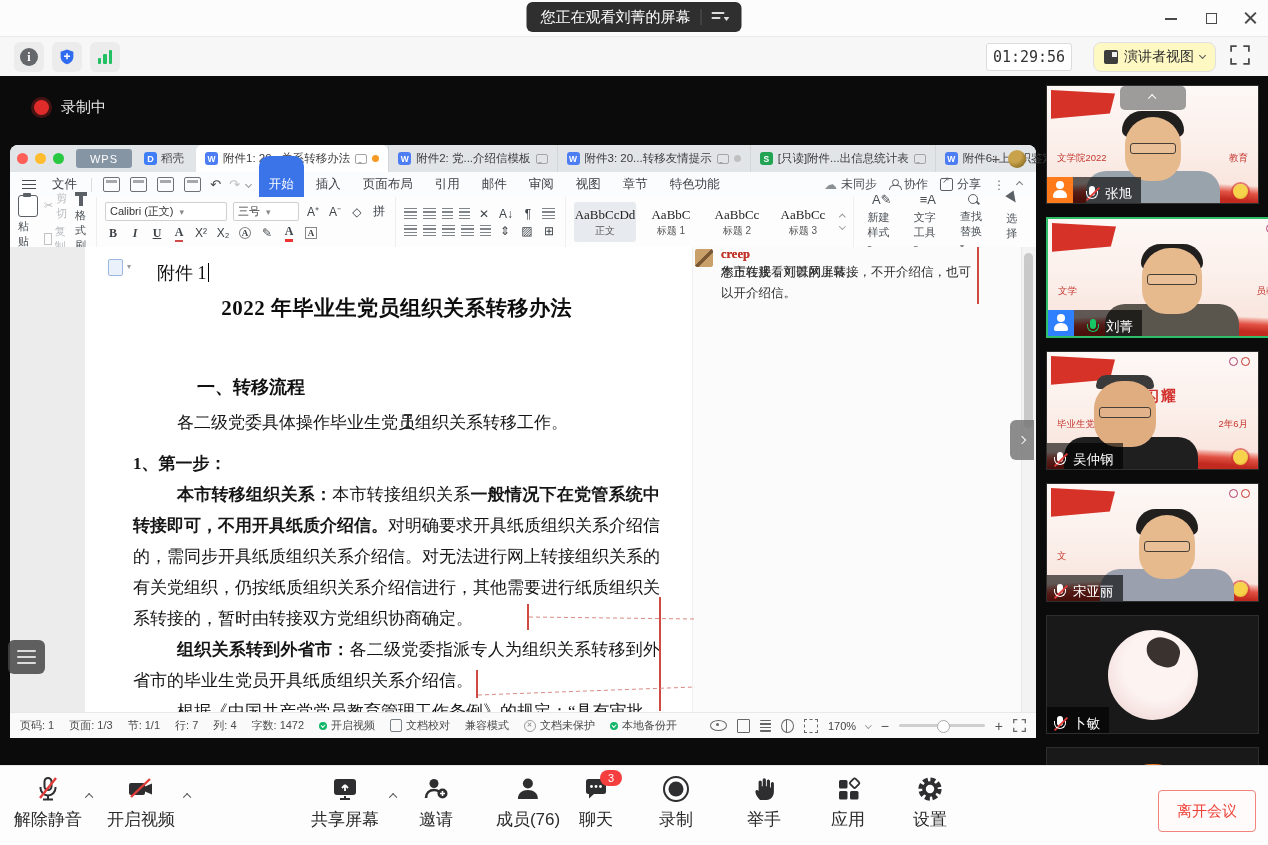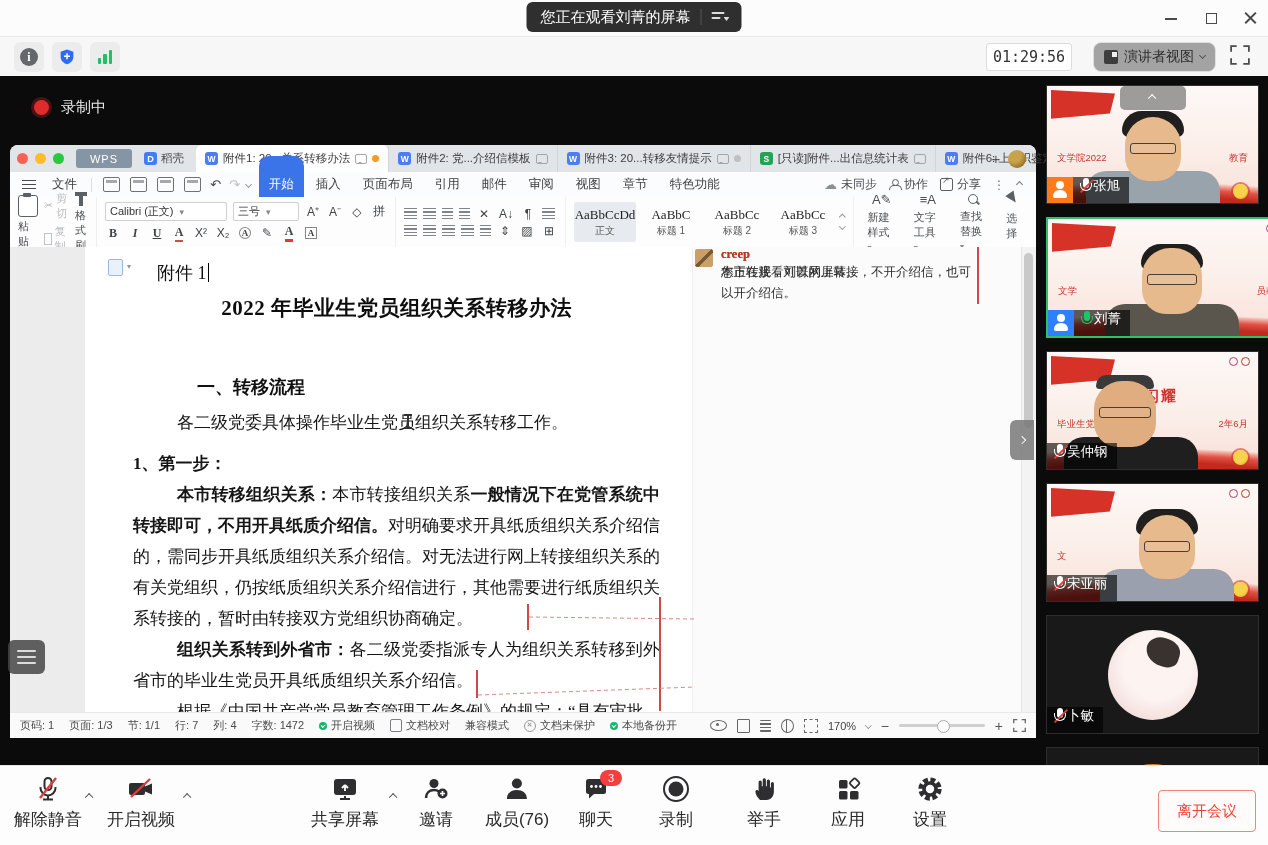--- a/index.html
+++ b/index.html
@@ -29,21 +29,21 @@
            border-bottom:1px solid #e2e2e2;}
   .ib-btn{position:absolute;top:5px;width:30px;height:30px;background:#ececec;border-radius:6px;
           display:flex;align-items:center;justify-content:center;cursor:pointer;}
   .info-circ{width:18px;height:18px;border-radius:50%;background:#64686c;color:#fff;font-size:12px;
              font-weight:bold;display:flex;align-items:center;justify-content:center;font-family:"Liberation Serif",serif;}
   .sig{display:flex;align-items:flex-end;gap:2px;height:14px;}
   .sig i{width:3.5px;background:#21c063;border-radius:1px;}
   .timer{position:absolute;top:6px;right:196px;width:84px;height:26px;background:#fff;
          border:1px solid #dcdcdc;border-radius:3px;color:#333;font-size:15px;
          display:flex;align-items:center;justify-content:center;font-family:"DejaVu Sans Mono",monospace;}
-  .view-btn{position:absolute;top:5px;right:52px;height:28px;background:#a3a3a3;border:1px solid #e0e0e0;
+  .view-btn{position:absolute;top:5px;right:52px;height:28px;background:#fef9c3;border:1px solid #e0e0e0;
             border-radius:8px;display:flex;align-items:center;gap:6px;padding:0 10px;font-size:14px;color:#2d2d2d;cursor:pointer;}
   .layout-ic{width:14px;height:14px;position:relative;background:#3d3d3d;border-radius:2px;}
   .layout-ic::before{content:"";position:absolute;right:1.5px;top:1.5px;width:5px;height:5px;background:#efefef;}
   .fs-btn{position:absolute;top:8px;right:14px;width:24px;height:24px;cursor:pointer;}
   
   .chv{display:inline-block;border:solid #555;border-width:0 1.6px 1.6px 0;padding:2.6px;}
   .chv.up{transform:rotate(-135deg);} .chv.down{transform:rotate(45deg);} .chv.right{transform:rotate(-45deg);}
   .chv.white{border-color:#fff;}
   
   .stage{position:absolute;left:0;top:76px;width:1268px;height:689px;background:#0b0b0b;overflow:hidden;}
@@ -229,22 +229,22 @@
   .avatar-pink{position:absolute;left:50%;top:14px;transform:translateX(-50%);width:90px;height:90px;border-radius:50%;
                background:radial-gradient(circle at 55% 40%,#fdf4f2 0 45%,#f3dfdd 75%,#ecd2cf 100%);}
   .avatar-pink::before{content:"";position:absolute;right:18px;top:8px;width:34px;height:28px;border-radius:50% 50% 40% 60%;
                background:#39322e;transform:rotate(18deg);}
   .avatar-cartoon{position:absolute;left:50%;top:16px;transform:translateX(-50%);width:88px;height:88px;border-radius:50%;
                background:#7c4c2e;overflow:hidden;}
   .avatar-cartoon::before{content:"";position:absolute;left:-4px;right:-4px;top:-6px;height:34px;
                border-radius:50% 50% 20% 20%;background:#e8761e;}
   .avatar-cartoon::after{content:"";position:absolute;left:14px;top:32px;width:20px;height:24px;border-radius:50%;
                background:#120f0d;box-shadow:30px 0 0 #120f0d;}
-  .plate{position:absolute;left:0;bottom:0;height:26px;display:inline-flex;align-items:flex-start;
-         background:rgba(0,0,0,.62);color:#fff;font-size:13.5px;padding-right:9px;max-width:100%;}
+  .plate{position:absolute;left:0;bottom:0;height:26px;display:inline-flex;align-items:flex-end;
+         background:rgba(0,0,0,.62);color:#fff;font-size:13.5px;padding-right:9px;gap:6px;max-width:100%;}
   .rbadge{width:26px;height:26px;position:relative;flex:0 0 auto;}
   .rbadge::before{content:"";position:absolute;left:9px;top:4px;width:8px;height:8px;border-radius:50%;background:#fff;}
   .rbadge::after{content:"";position:absolute;left:6px;top:13px;width:14px;height:8px;border-radius:7px 7px 2px 2px;background:#fff;}
   .mic-s{position:relative;width:14px;height:18px;margin-left:6px;flex:0 0 auto;}
   .mic-s::before{content:"";position:absolute;left:4px;top:1px;width:6px;height:10px;border-radius:3px;background:#fff;}
   .mic-s::after{content:"";position:absolute;left:1px;top:6px;width:10px;height:7px;border:1.4px solid #fff;border-top:none;
                 border-radius:0 0 6px 6px;}
   .mic-s.muted i{position:absolute;left:-1px;top:8px;width:18px;height:2px;background:#e13c39;transform:rotate(-45deg);}
   .mic-s.on::before{background:#17c964;} .mic-s.on::after{border-color:#17c964;}
   .scrollbtn{position:absolute;left:50%;transform:translateX(-50%);width:66px;height:24px;border-radius:5px;
@@ -873,21 +873,21 @@
       <svg width="28" height="28" viewBox="0 0 28 28">
         <circle cx="12" cy="8.5" r="4.5" fill="#2e2e30"></circle>
         <path d="M4 23c0-5 3.5-8 8-8 2 0 3.7.5 5 1.5" fill="none" stroke="#2e2e30" stroke-width="2.6"></path>
         <circle cx="20.5" cy="18.5" r="5" fill="#2e2e30"></circle>
         <path d="M20.5 16v5M18 18.5h5" stroke="#fff" stroke-width="1.6"></path>
       </svg>
     </span>
     <span class="tlab">邀请</span>
   </div>
 
-  <div class="tool" style="left:517px;">
+  <div class="tool" style="left:528px;">
     <span class="ticon">
       <svg width="28" height="28" viewBox="0 0 28 28">
         <circle cx="14" cy="8.5" r="5" fill="#2e2e30"></circle>
         <path d="M4 24c0-6 4.5-9 10-9s10 3 10 9z" fill="#2e2e30"></path>
       </svg>
     </span>
     <span class="tlab">成员(76)</span>
   </div>
 
   <div class="tool" style="left:596px;">

